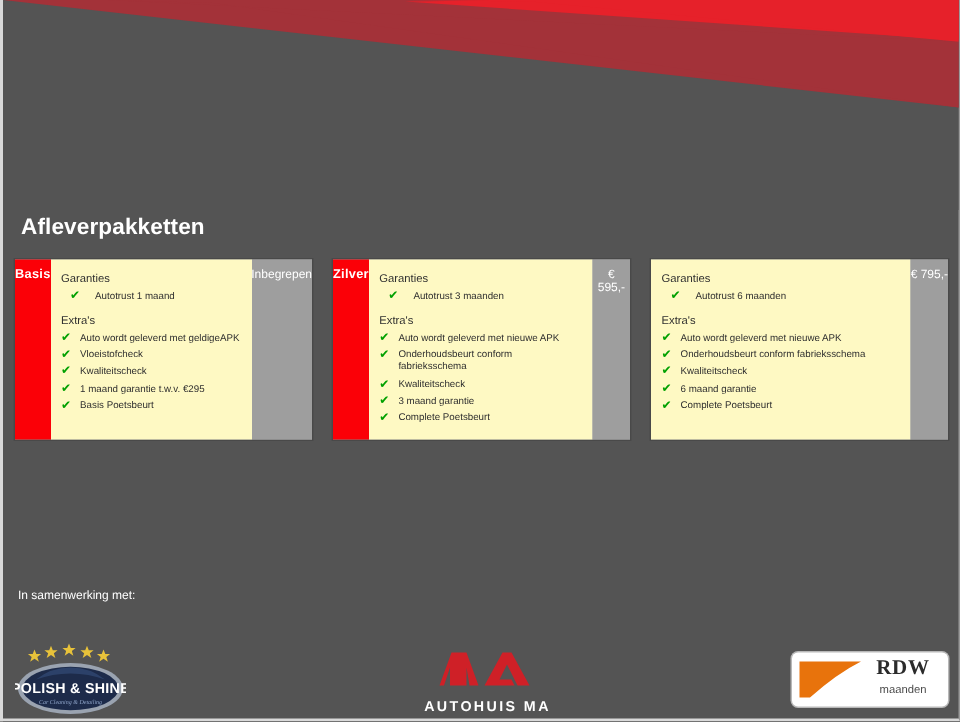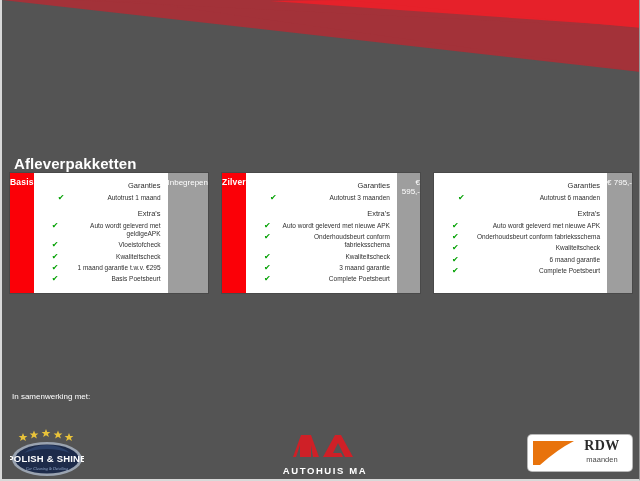--- a/index.html
+++ b/index.html
@@ -32,21 +32,20 @@
 
   
   #page-title {
     position: absolute;
     left: 12px;
     top: 143px;
     font-size: 15px;
     font-weight: bold;
     color: #ffffff;
     letter-spacing: 0.1px;
-    margin-top: 12px;
   }
 
   
   #cards {
     position: absolute;
     left: 8px;
     top: 173px;
     width: 624px;
     display: flex;
     gap: 14px;
@@ -61,24 +60,23 @@
     background: #fb0007;
     color: #ffffff;
     font-size: 8.5px;
     font-weight: bold;
     text-align: center;
     padding: 5px 0 5px 0;
     line-height: 1.1;
     letter-spacing: 0.2px;
   }
   .card-body {
-    background: #ffffff;
-    padding: 6px 7px 7px 18px;
+    background: #fef9c3;
+    padding: 6px 7px 7px 7px;
     flex: 1 1 auto;
-    text-align: right;
   }
   .section-title {
     font-size: 7.5px;
     color: #2e2e2e;
     margin: 2px 0 4px 0;
     line-height: 1.2;
   }
   .section-title.second { margin-top: 7px; }
   ul.feature-list {
     list-style: none;
@@ -100,21 +98,21 @@
     margin-right: 6px;
     flex: 0 0 auto;
     transform: translateY(-0.5px);
   }
   ul.feature-list.garanties li .check { margin-left: 6px; margin-right: 10px; }
   ul.feature-list li .feat-text { flex: 1 1 auto; }
   .card-footer {
     background: #9e9e9e;
     color: #ffffff;
     font-size: 8px;
-    text-align: right;
+    text-align: center;
     padding: 6px 0 2px 0;
     line-height: 1.1;
   }
 
   
   #partners-label {
     position: absolute;
     left: 10px;
     top: 392px;
     font-size: 8px;

